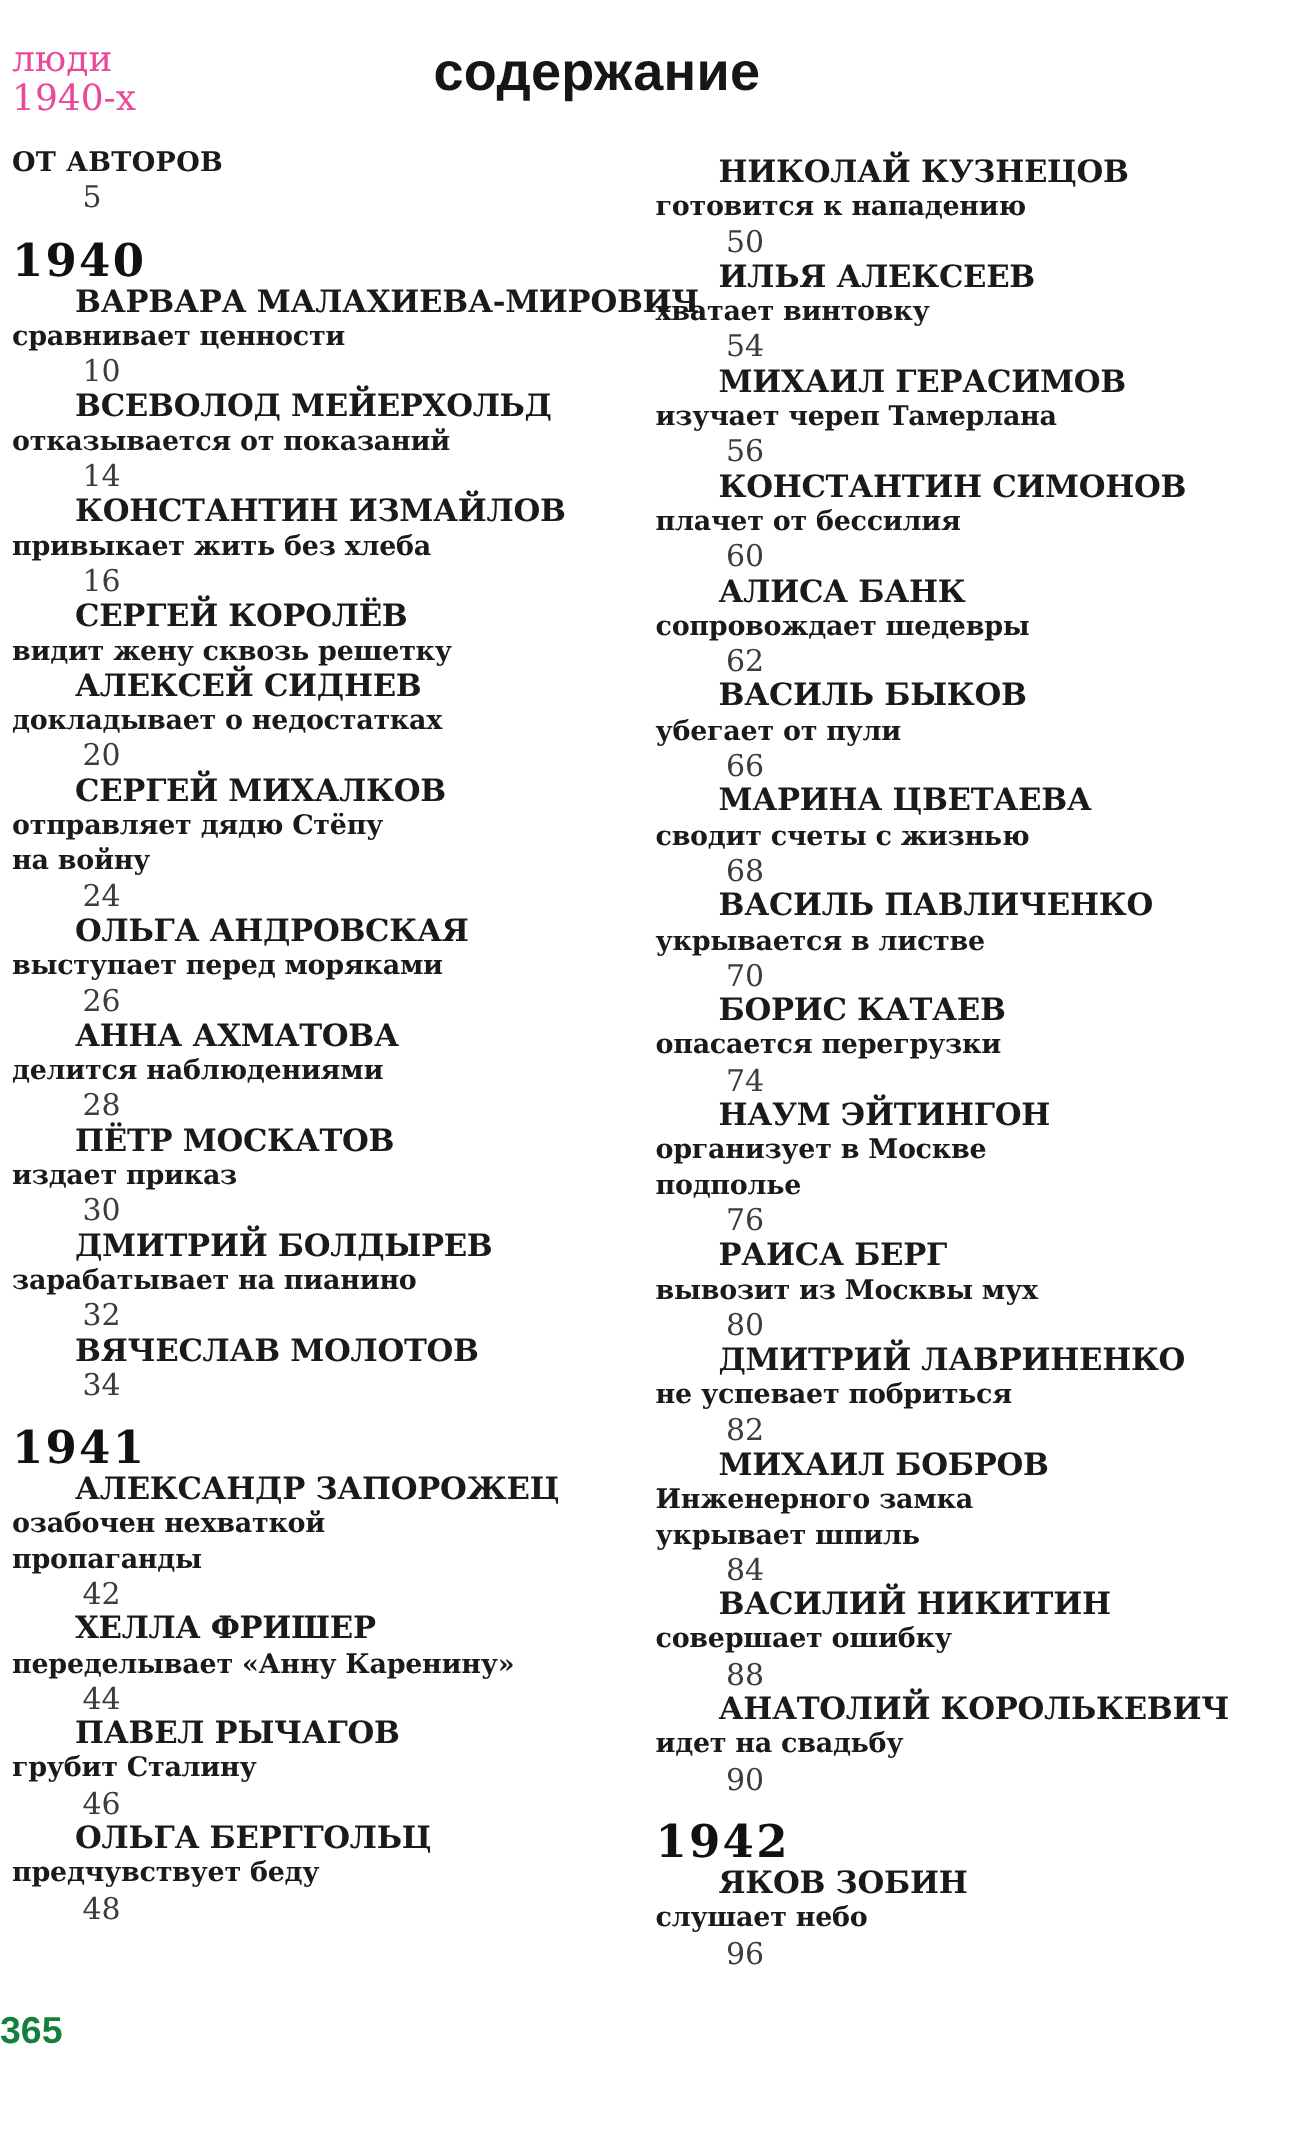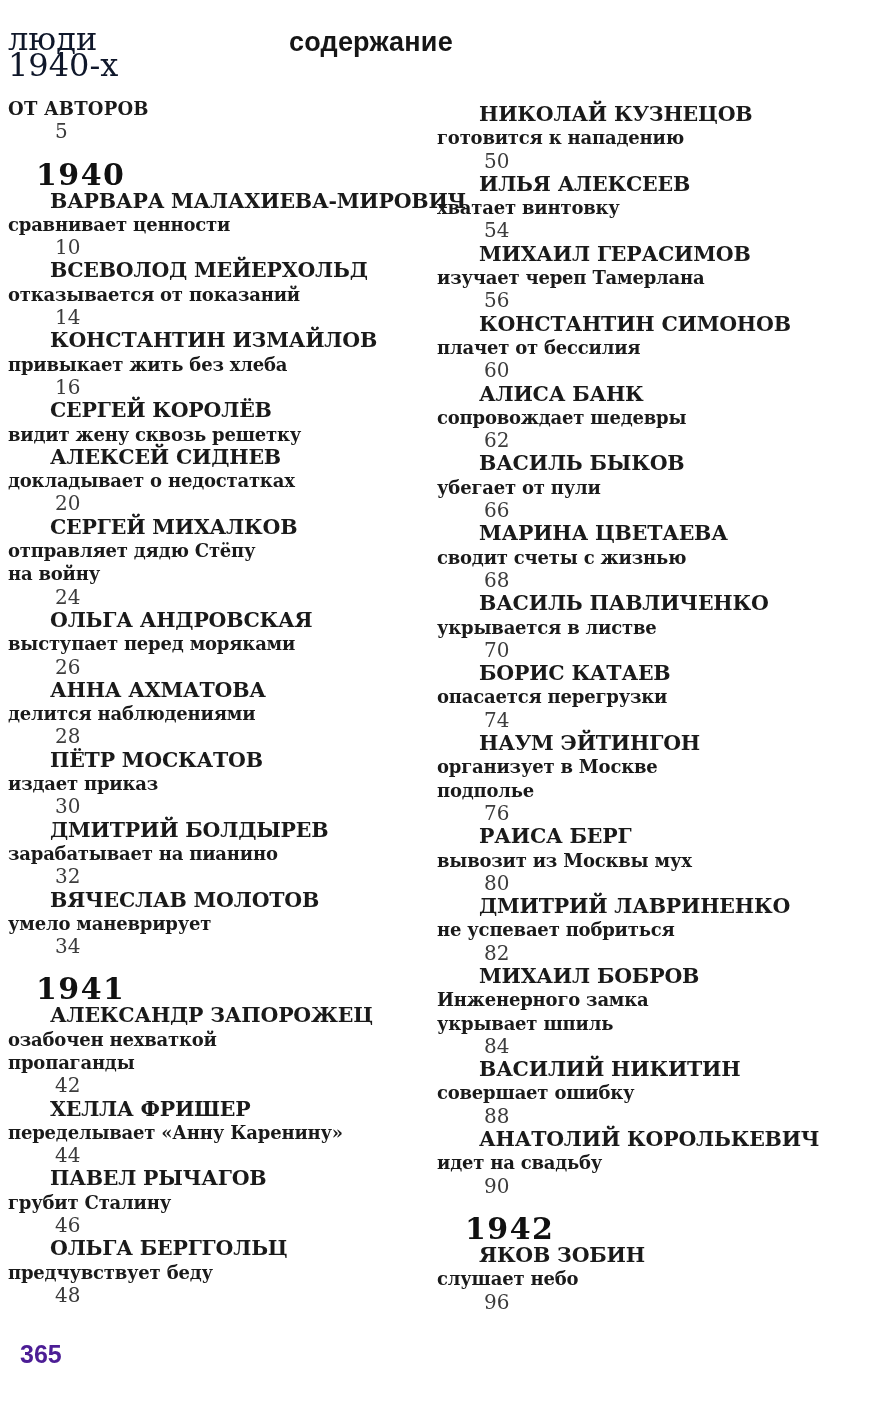--- a/index.html
+++ b/index.html
@@ -6,39 +6,38 @@
   body {
     width:871px; height:1425px;
     background:#ffffff;
     position:relative;
     font-family:"DejaVu Serif", serif;
     color:#1a1a1a;
     overflow:hidden;
   }
   .brand {
     position:absolute; left:8px; top:26px;
-    font-size:32px; line-height:26px; color:#0f172a;
+    font-size:24px; line-height:26px; color:#ec4899;
     white-space:pre;
   }
   .contents-title {
     position:absolute; left:289px; top:27px;
     font-family:"Liberation Sans", sans-serif;
-    font-weight:bold; font-size:27px; color:#161616;
+    font-weight:bold; font-size:36px; color:#161616;
     letter-spacing:0.2px;
   }
   .col { position:absolute; }
   .col-left  { left:8px;  top:97px;  width:415px; }
   .col-right { left:437px; top:103px; width:430px; }
 
   .year-heading {
     font-weight:800; font-size:30px; line-height:30px;
     margin-top:16px;
     letter-spacing:1.5px;
     color:#111;
-    margin-left:28px;
   }
   .front-name {
     font-weight:bold; font-size:18px; line-height:23.3px;
     letter-spacing:0.2px;
   }
   .entry-name {
     font-weight:bold; font-size:20.5px; line-height:23.3px;
     padding-left:42px;
     letter-spacing:-0.2px;
     white-space:nowrap;
@@ -47,23 +46,23 @@
     font-weight:bold; font-size:18px; line-height:23.3px;
     letter-spacing:-0.2px;
     white-space:nowrap;
   }
   .entry-page {
     font-weight:normal; font-size:20px; line-height:23.3px;
     padding-left:47px;
     color:#3c3c3c;
   }
   .folio {
-    position:absolute; left:20px; top:1340px;
+    position:absolute; left:0; top:1340px;
     font-family:"Liberation Sans", sans-serif;
-    font-weight:bold; font-size:25px; color:#4c1d95;text-align:right;
+    font-weight:bold; font-size:25px; color:#15803d;text-align:right;
   }
 </style>
 </head>
 <body>
 
 <div class="brand"><span>люди</span>
 <span>1940-х</span></div>
 
 <div class="contents-title">содержание</div>
 
@@ -118,21 +117,20 @@
       <div class="entry-desc">издает приказ</div>
       <div class="entry-page">30</div>
     </div>
     <div class="toc-entry">
       <div class="entry-name">ДМИТРИЙ БОЛДЫРЕВ</div>
       <div class="entry-desc">зарабатывает на пианино</div>
       <div class="entry-page">32</div>
     </div>
     <div class="toc-entry">
       <div class="entry-name">ВЯЧЕСЛАВ МОЛОТОВ</div>
-      <div class="entry-desc">умело маневрирует</div>
       <div class="entry-page">34</div>
     </div>
     <div class="year-heading">1941</div>
     <div class="toc-entry">
       <div class="entry-name">АЛЕКСАНДР ЗАПОРОЖЕЦ</div>
       <div class="entry-desc">озабочен нехваткой</div>
       <div class="entry-desc">пропаганды</div>
       <div class="entry-page">42</div>
     </div>
     <div class="toc-entry">

